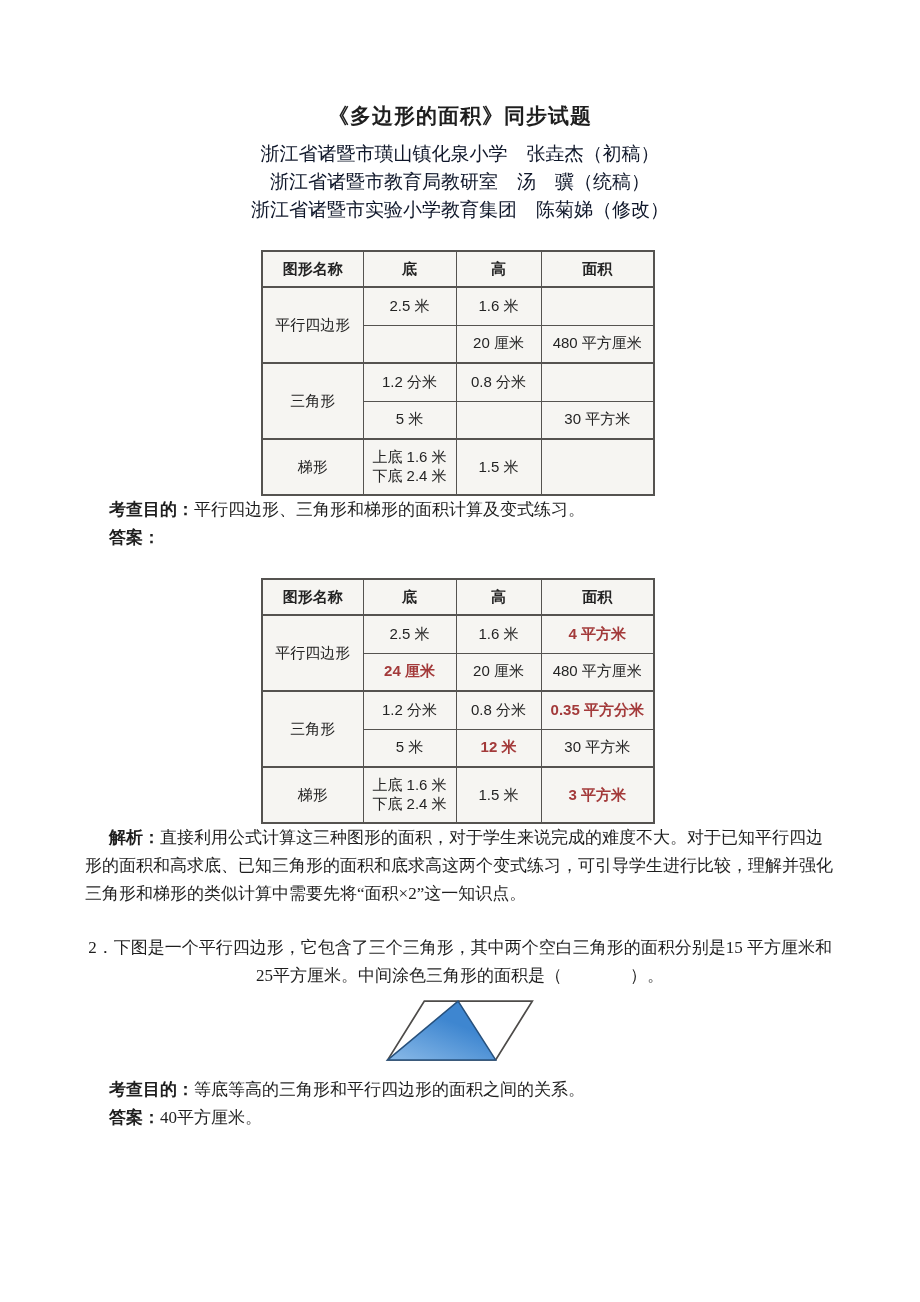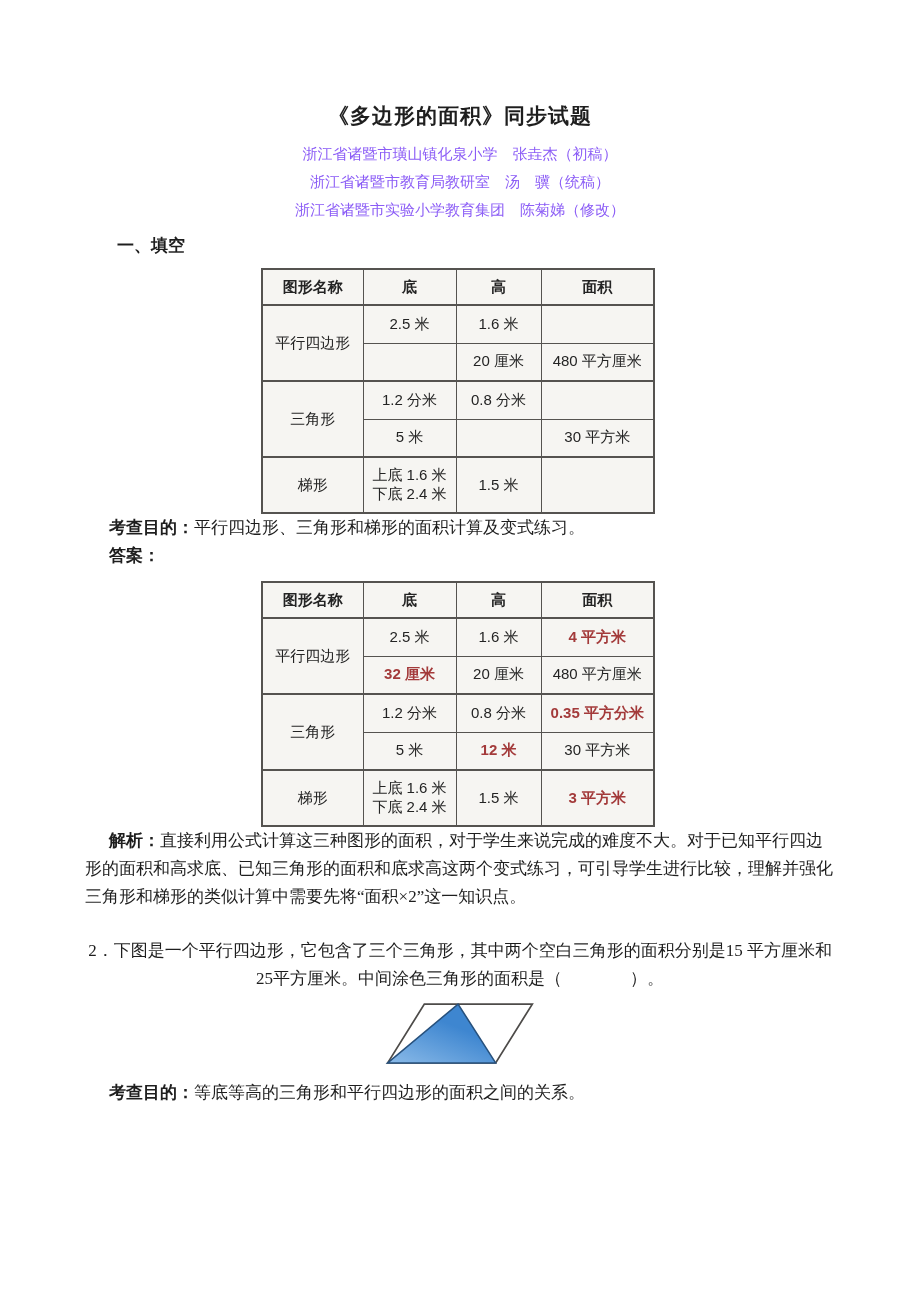--- a/index.html
+++ b/index.html
@@ -16,29 +16,29 @@
     color:var(--ink);
     overflow:hidden;
   }
   .page{width:920px;height:960px;padding:102px 85px 0 85px;}
   h1.title{
     font-family:"Liberation Sans","DejaVu Sans",sans-serif;
     font-size:21px;font-weight:bold;text-align:center;
     margin-bottom:10px;letter-spacing:1px;
   }
   .authors p{
-    text-align:center;font-size:15px;line-height:28px;color:#8b5cf6;
+    text-align:center;font-size:19px;line-height:28px;color:#0f172a;
   }
   h2.section{
     font-family:"Liberation Sans","DejaVu Sans",sans-serif;
     font-size:17px;font-weight:bold;
     margin-top:10px;padding-left:32px;
   }
   p.item{font-size:17px;margin-top:8px;padding-left:24px;}
-  .table-wrap{margin:11px 0 0 176px;}
+  .table-wrap{margin:26px 0 0 176px;}
   table.qtable{
     border-collapse:collapse;
     background:var(--tbl-bg);
     border:2px solid var(--tbl-border);
     font-family:"Liberation Sans","DejaVu Sans",sans-serif;
     font-size:15px;color:#242424;
     text-align:center;
   }
   table.qtable th,table.qtable td{
     border:1px solid var(--tbl-border);
@@ -68,21 +68,20 @@
 <div class="page">
 
   <h1 class="title">《多边形的面积》同步试题</h1>
 
   <div class="authors">
     <p>浙江省诸暨市璜山镇化泉小学　张垚杰（初稿）</p>
     <p>浙江省诸暨市教育局教研室　汤　骥（统稿）</p>
     <p>浙江省诸暨市实验小学教育集团　陈菊娣（修改）</p>
   </div>
 
-  <h2 class="section">一、填空</h2>
 
 
   <div class="table-wrap" id="table-blank-wrap">
       <table class="qtable">
         <colgroup>
           <col style="width: 101px;">
           <col style="width: 93px;">
           <col style="width: 85px;">
           <col style="width: 113px;">
         </colgroup>
@@ -145,21 +144,21 @@
             <th>高</th>
             <th>面积</th>
           </tr>
           <tr class="grp">
             <td rowspan="2">平行四边形</td>
             <td>2.5 米</td>
             <td>1.6 米</td>
             <td class="red">4 平方米</td>
           </tr>
           <tr>
-            <td class="red">32 厘米</td>
+            <td class="red">24 厘米</td>
             <td>20 厘米</td>
             <td>480 平方厘米</td>
           </tr>
           <tr class="grp">
             <td rowspan="2">三角形</td>
             <td>1.2 分米</td>
             <td>0.8 分米</td>
             <td class="red">0.35 平方分米</td>
           </tr>
           <tr>
@@ -190,15 +189,16 @@
           <stop id="triStop2" offset="70%" stop-color="#3e86d0"></stop>
         </linearGradient>
       </defs>
       <polygon id="pgram" points="8,63 46,2 158,2 120,63" fill="none" stroke-width="1.8" stroke="#4d4b49"></polygon>
       <polygon id="tri" points="8,63 81,2 120,63" fill="url(#triGrad)" stroke-width="1.6" stroke="#27517d"></polygon>
     </svg>
   </div>
 
   <p class="para indent tail"><b class="lbl">考查目的：</b><span>等底等高的三角形和平行四边形的面积之间的关系。</span></p>
 
+  <p class="para indent"><b class="lbl">答案：</b><span>40平方厘米。</span></p>
 
 
 </div>
 
 </body></html>

